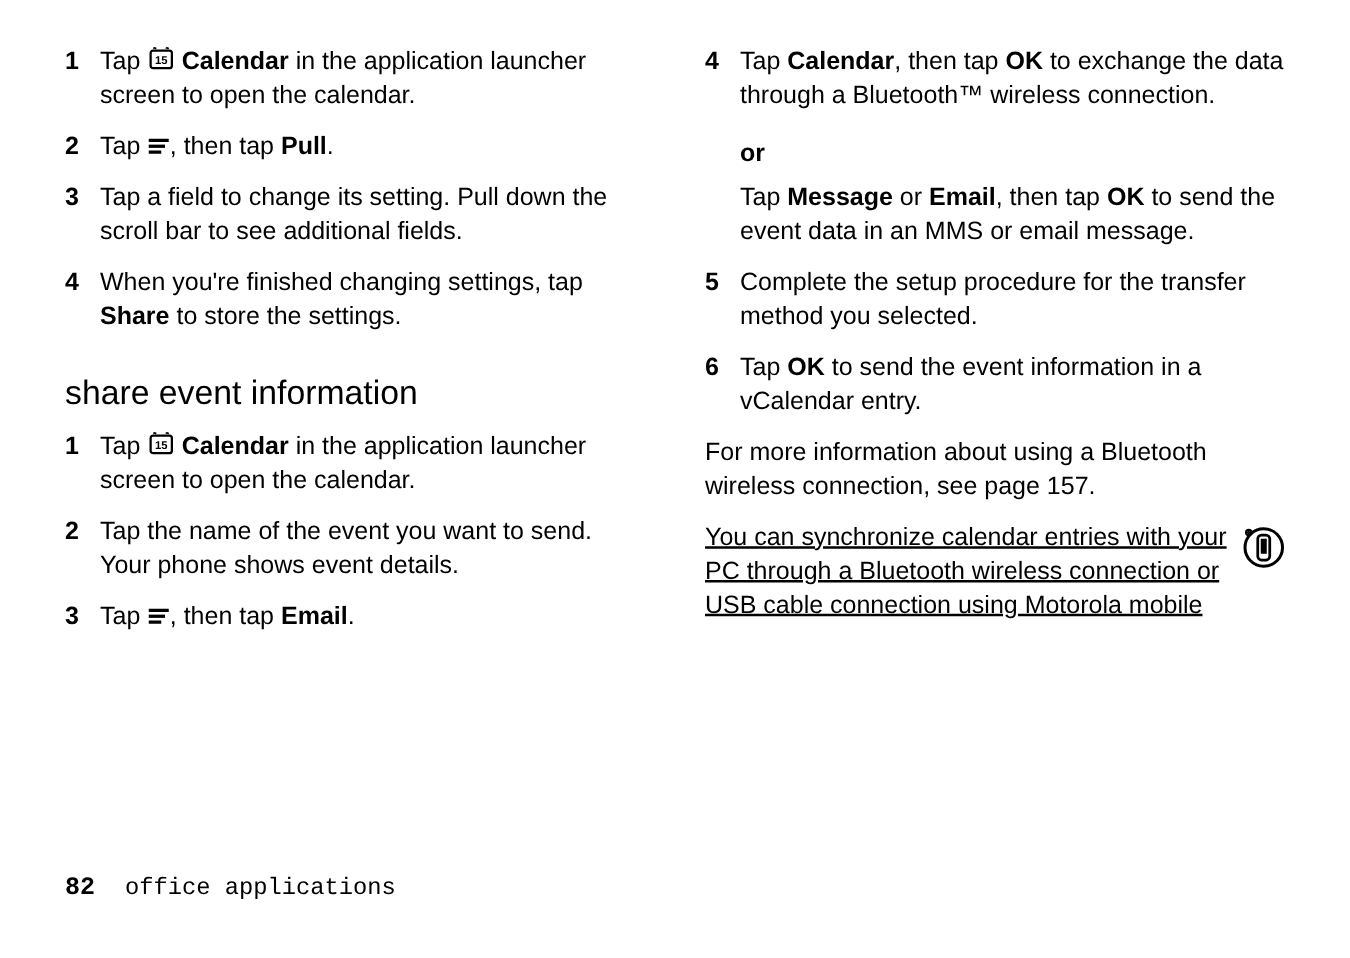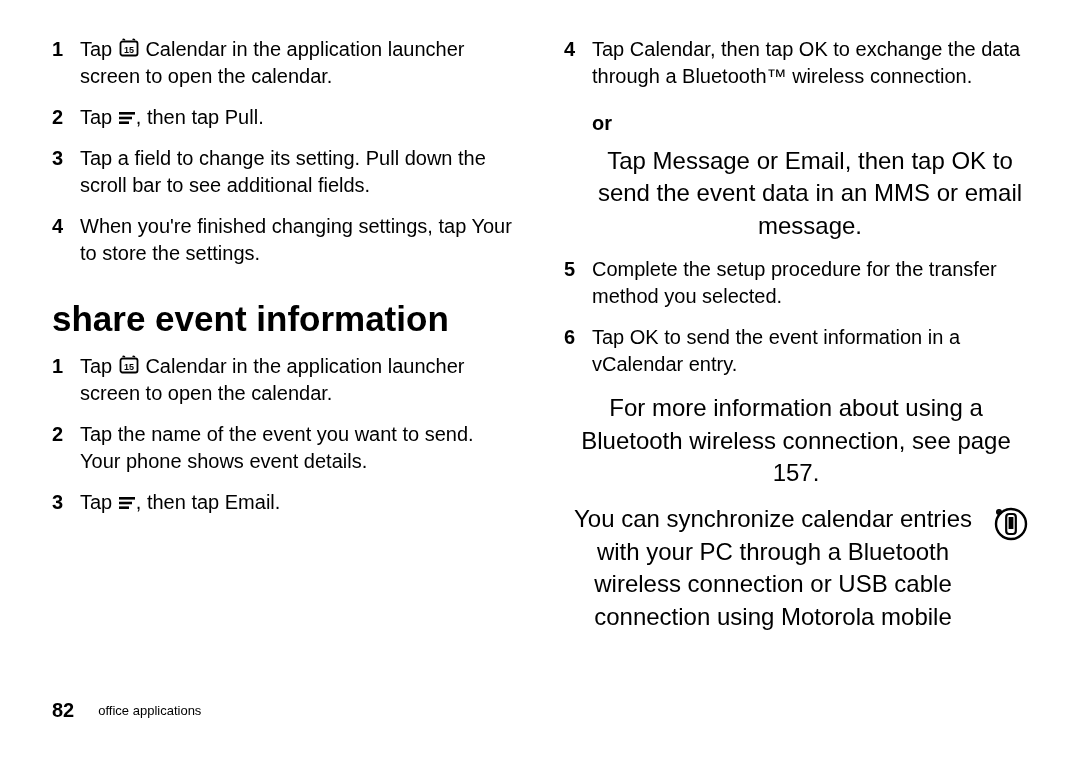--- a/index.html
+++ b/index.html
@@ -34,70 +34,70 @@
       font-size: 20px;
       width: 28px;
       flex-shrink: 0;
       line-height: 1.35;
     }
     .item-body {
       font-size: 20px;
       line-height: 1.35;
       flex: 1;
     }
-    .b { font-weight: normal; }
+    .b { font-weight: bold; }
     .icon-cal {
       display: inline-block;
       vertical-align: -2px;
     }
     .icon-menu {
       display: inline-block;
       vertical-align: -1px;
     }
     .heading {
-      font-size: 35px;
-      font-weight: bold;
+      font-size: 27px;
+      font-weight: normal;
       margin-top: 18px;
       margin-bottom: 14px;
     }
     .para {
-      font-size: 24px;
+      font-size: 20px;
       line-height: 1.35;
       margin-bottom: 14px;
-      text-align: center;
     }
     .or-block {
       font-weight: bold;
       font-size: 20px;
       margin: 8px 0 10px 0;
     }
     .sync-wrap {
       display: flex;
       align-items: flex-start;
       gap: 10px;
     }
-    .sync-text { flex: 1; }
+    .sync-text { flex: 1; text-decoration: underline; }
     .sync-icon {
       flex-shrink: 0;
       margin-top: 2px;
     }
     .footer {
       position: absolute;
       bottom: 44px;
       left: 52px;
       display: flex;
-      align-items: center;
+      align-items: flex-start;
+      font-family: Liberation Mono, monospace;
     }
     .page-num {
       font-weight: bold;
       font-size: 20px;
       margin-right: 24px;
     }
     .footer-label {
-      font-size: 13px;
+      font-size: 19px;
     }
   </style>
 </head>
 <body>
 
 <div class="columns">
 
   <div class="col">
     <ol class="num-list">
         <li class="num-item">
@@ -116,21 +116,21 @@
               <rect x="1" y="5.7" width="13" height="2.6" fill="#000"></rect>
               <rect x="1" y="10.4" width="10" height="2.6" fill="#000"></rect>
             </svg>, then tap <span class="b">Pull</span>.</span>
         </li>
         <li class="num-item">
           <span class="num">3</span>
           <span class="item-body">Tap a field to change its setting. Pull down the scroll bar to see additional fields.</span>
         </li>
         <li class="num-item">
           <span class="num">4</span>
-          <span class="item-body">When you're finished changing settings, tap <span class="b">Your</span> to store the settings.</span>
+          <span class="item-body">When you're finished changing settings, tap <span class="b">Share</span> to store the settings.</span>
         </li>
       </ol>
     <h2 class="heading">share event information</h2>
     <ol class="num-list">
         <li class="num-item">
           <span class="num">1</span>
           <span class="item-body">Tap <svg width="22" height="20" viewBox="0 0 22 20" class="icon-cal">
               <rect x="2.5" y="3.5" width="17" height="14" rx="2" fill="none" stroke="#000" stroke-width="1.8"></rect>
               <path d="M 5 2 Q 5 0.5 7 2" fill="none" stroke="#000" stroke-width="1.4"></path>
               <path d="M 15 2 Q 15 0.5 17 2" fill="none" stroke="#000" stroke-width="1.4"></path>

